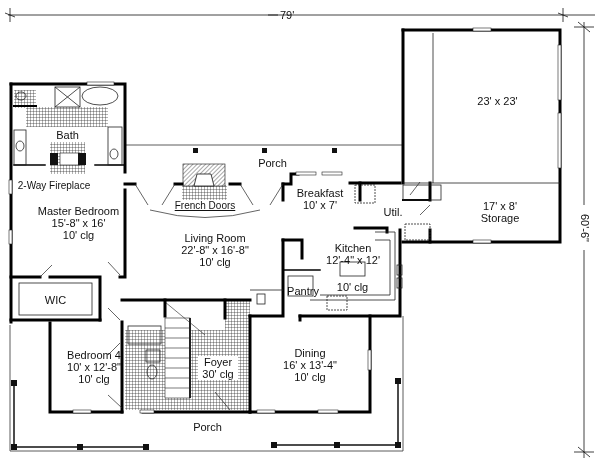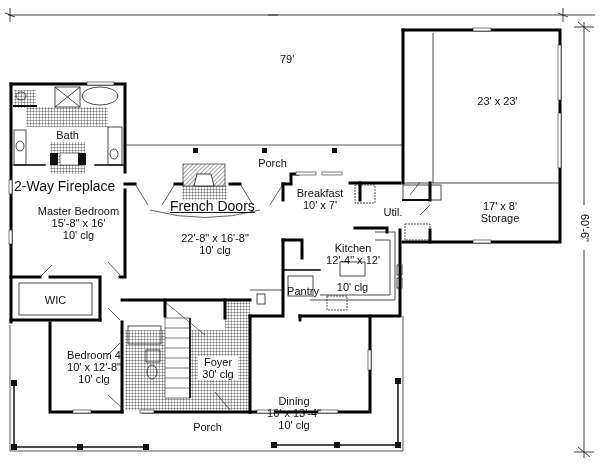--- a/index.html
+++ b/index.html
@@ -1,20 +1,20 @@
 <!DOCTYPE html>
 <html><head>
 <meta charset="utf-8">
 <style>
   html, body { margin:0; padding:0; background:#ffffff; }
   body { width:600px; height:468px; overflow:hidden; position:relative; font-family:"Liberation Sans", sans-serif; }
   #plan { position:absolute; left:0; top:0; width:600px; height:468px; }
   .lbl { position:absolute; color:#111; font-family:"Liberation Sans", sans-serif; text-align:center; line-height:12px; white-space:nowrap; }
   .room { font-size:11px; }
-  .small { font-size:14px;text-align:center; }
+  .small { font-size:10px;text-align:center; }
   .dim { font-size:11px; }
   .vert { transform:rotate(90deg); transform-origin:center center; }
 </style>
 </head>
 <body>
 
 <svg id="plan" viewBox="0 0 600 468" xmlns="http://www.w3.org/2000/svg">
   <defs>
     <pattern id="tile" width="3" height="3" patternUnits="userSpaceOnUse">
       <rect width="3" height="3" fill="#fff"></rect>
@@ -202,21 +202,21 @@
     <path d="M108 262 L120 275"></path>
     <path d="M108 308 L120 320"></path>
     <path d="M108 355 L120 343"></path>
     <path d="M108 395 L122 408"></path>
     <path d="M215 392 L230 410"></path>
     <path d="M410 195 L420 182"></path>
     <path d="M420 215 L430 205"></path>
   </g>
 </svg>
 
-<div class="lbl dim" style="left:280px;top:9px;margin-top:44px;">79'</div>
+<div class="lbl dim" style="left:280px;top:9px;">79'</div>
 <div class="lbl dim vert" style="left:560px;top:222px;width:50px;">60'-6"</div>
 
 <div class="lbl room" style="left:435px;top:95px;width:125px;">
   <div>23' x 23'</div>
 </div>
 <div class="lbl room" style="left:440px;top:200px;width:120px;">
   <div>17' x 8'</div>
   <div>Storage</div>
 </div>
 <div class="lbl room" style="left:45px;top:129px;width:45px;">Bath</div>
@@ -228,36 +228,37 @@
 </div>
 <div class="lbl room" style="left:38px;top:294px;width:35px;">WIC</div>
 <div class="lbl room" style="left:250px;top:157px;width:45px;">Porch</div>
 <div class="lbl small" style="left:170px;top:200px;width:70px;text-decoration:underline;">French Doors</div>
 <div class="lbl room" style="left:290px;top:187px;width:60px;">
   <div>Breakfast</div>
   <div>10' x 7'</div>
 </div>
 <div class="lbl room" style="left:378px;top:206px;width:30px;">Util.</div>
 <div class="lbl room" style="left:160px;top:232px;width:110px;">
+  <div>Living Room</div>
   <div>22'-8" x 16'-8"</div>
   <div>10' clg</div>
 </div>
 <div class="lbl room" style="left:318px;top:242px;width:70px;">
   <div>Kitchen</div>
   <div>12'-4" x 12'</div>
 </div>
 <div class="lbl room" style="left:330px;top:281px;width:45px;">10' clg</div>
 <div class="lbl room" style="left:283px;top:285px;width:40px;">Pantry</div>
 <div class="lbl room" style="left:52px;top:349px;width:84px;">
   <div>Bedroom 4</div>
   <div>10' x 12'-8"</div>
   <div>10' clg</div>
 </div>
 <div class="lbl room" style="left:198px;top:356px;width:40px;background:#fff;">
   <div>Foyer</div>
   <div>30' clg</div>
 </div>
-<div class="lbl room" style="left:254px;top:347px;width:80px;margin-top:48px;">
+<div class="lbl room" style="left:270px;top:347px;width:80px;">
   <div>Dining</div>
   <div>16' x 13'-4"</div>
   <div>10' clg</div>
 </div>
 <div class="lbl room" style="left:185px;top:421px;width:45px;">Porch</div>
 
 </body></html>

